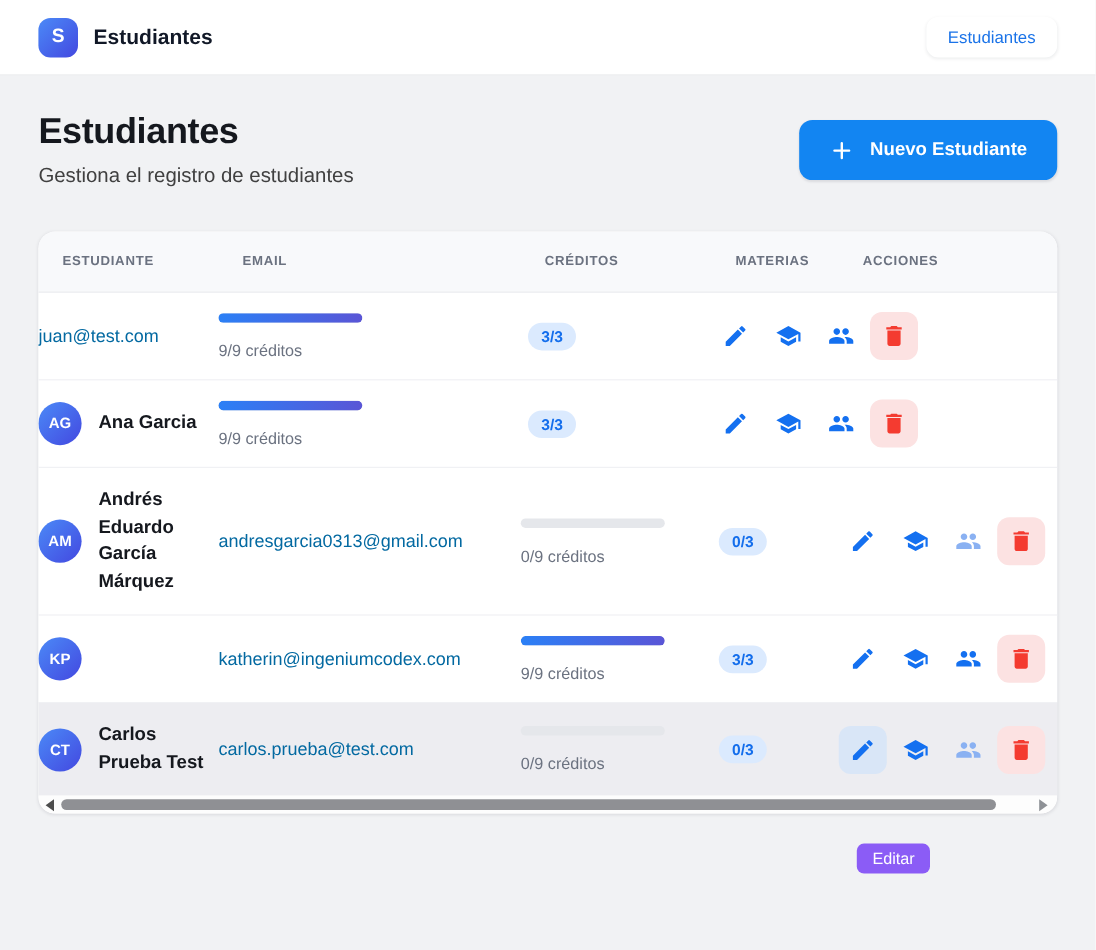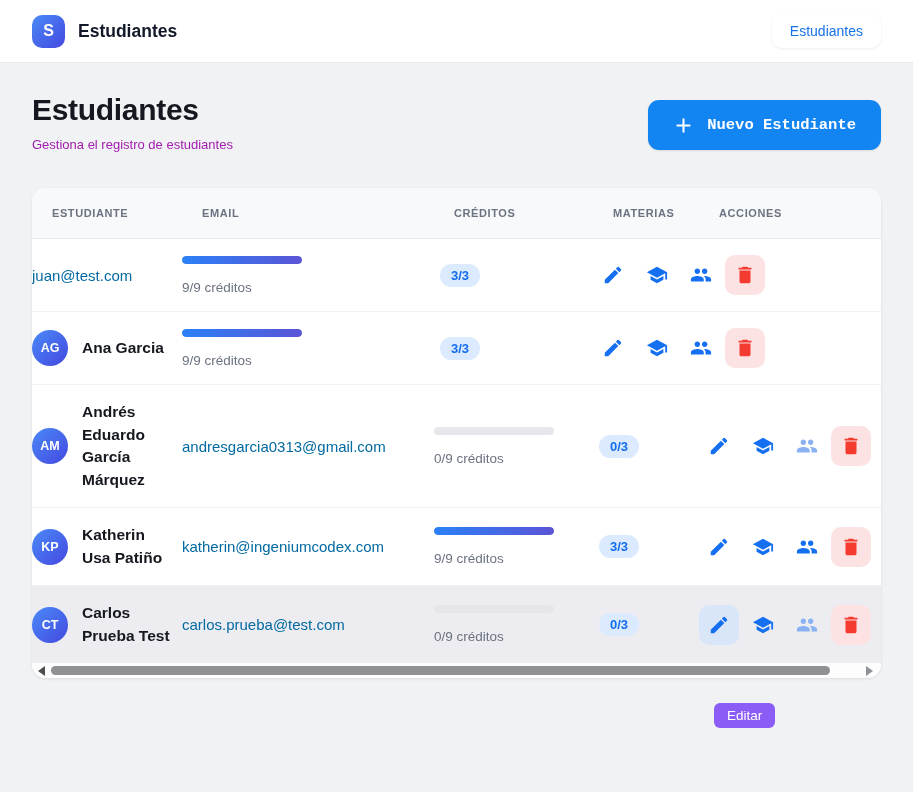--- a/index.html
+++ b/index.html
@@ -24,26 +24,26 @@
   .app-title { margin-left:13px; font-size:17.5px; font-weight:700; color:#111827; }
   .nav-pill {
     margin-left:auto; background:#ffffff; border-radius:10px;
     padding:9px 18px; font-size:14px; font-weight:500; color:#1a73e8;
     box-shadow:0 1px 3px rgba(16,24,40,.08); cursor:pointer; border:none;
   }
   
   .main { padding:0 32px; }
   .page-head { margin-top:30px; display:flex; justify-content:space-between; align-items:flex-start; }
   .page-title { font-size:30px; font-weight:700; color:#15181e; letter-spacing:-0.3px; }
-  .page-subtitle { margin-top:10px; font-size:13px; color:#a21caf; }
+  .page-subtitle { margin-top:10px; font-size:17px; color:#404040; }
   .btn-new {
     margin-top:7px; height:50px; padding:0 25px; border:none; cursor:pointer;
     background:#1285f2; color:#fff; border-radius:11px;
     display:flex; align-items:center; gap:13px;
-    font-size:15.5px; font-weight:600; font-family:Liberation Mono, monospace;
+    font-size:15.5px; font-weight:600; font-family:Liberation Sans, sans-serif;
     box-shadow:0 1px 2px rgba(16,24,40,.1);
   }
   .btn-new svg { display:block; }
   
   .card {
     margin-top:36px; background:#fff; border-radius:14px;
     box-shadow:0 1px 3px rgba(16,24,40,.1);
     overflow:hidden; position:relative;
   }
   .table-inner { width:895px; }
@@ -273,21 +273,20 @@
                     <path d="M6 19c0 1.1.9 2 2 2h8c1.1 0 2-.9 2-2V7H6v12zM19 4h-3.5l-1-1h-5l-1 1H5v2h14V4z"></path>
                   </svg>
                 </span>
       </button>
     </div>
   </div>
 
   <div class="grid trow">
     <div class="cell-student">
       <div class="avatar">KP</div>
-      <div class="name">Katherin Usa Patiño</div>
     </div>
     <div class="email">katherin@ingeniumcodex.com</div>
     <div>
       <div class="progress-track">
         <div class="progress-fill" style="width: 100%;"></div>
       </div>
       <div class="credits-label">9/9 créditos</div>
     </div>
     <div>
       <span class="badge">3/3</span>

